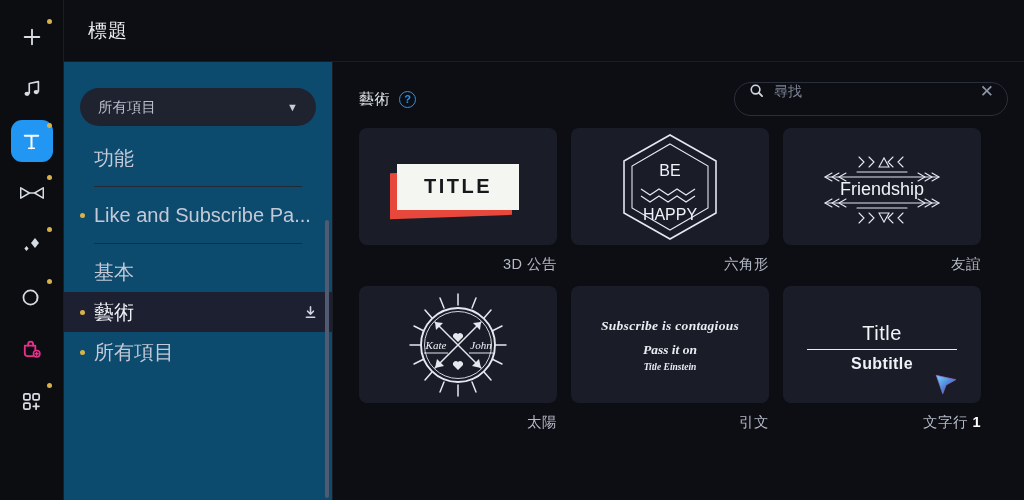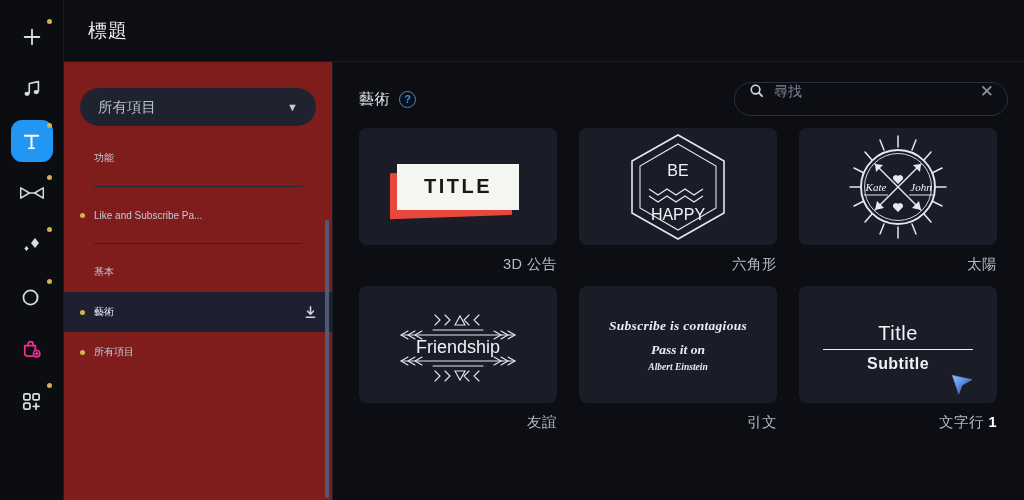--- a/index.html
+++ b/index.html
@@ -74,21 +74,21 @@
   .body {
     flex: 1;
     display: flex;
     min-height: 0;
   }
 
   
   .catpanel {
     width: 269px;
     flex: 0 0 269px;
-    background: #7f1d1d;
+    background: #0c4a6e;
     border-right: 1px solid #1b1d25;
     position: relative;
     padding-top: 26px;
   }
 
   .dropdown {
     margin: 0 16px 0 16px;
     height: 38px;
     background: #1f2330;
     border-radius: 19px;
@@ -117,21 +117,21 @@
   .catrow.selected { background: #1d2030; }
   .catrow .bullet {
     position: absolute;
     left: 16px;
     width: 5px; height: 5px;
     border-radius: 50%;
     background: #d8b14a;
   }
   .catrow .cattext {
     color: #c3c9d6;
-    font-size: 10px;
+    font-size: 20px;
     white-space: nowrap;
     overflow: hidden;
     text-overflow: ellipsis;
   }
   .catrow.selected .cattext { color: #eef1f6; }
   .catrow .dl { margin-left: auto; color: #cdd3df; display: flex; }
   .catdiv {
     height: 1px;
     background: #252936;
     margin: 8px 30px 8px 30px;
@@ -212,21 +212,21 @@
     cursor: pointer;
     line-height: 1;
     padding-left: 6px;
   }
 
   
   .grid {
     margin-top: 14px;
     display: grid;
     grid-template-columns: repeat(3, 198px);
-    gap: 12px 22px;
+    gap: 12px 14px;
   }
   .cell { cursor: pointer; }
   .thumb {
     width: 198px;
     height: 117px;
     background: #1a1d28;
     border-radius: 8px;
     display: flex;
     align-items: center;
     justify-content: center;
@@ -474,20 +474,45 @@
               <svg width="102" height="110" viewBox="0 0 102 110">
                 <polygon points="51,3 97,29 97,81 51,107 5,81 5,29" fill="none" stroke="#e4e8ef" stroke-width="1.6"></polygon>
                 <polygon points="51,12 89,34 89,76 51,98 13,76 13,34" fill="none" stroke="#e4e8ef" stroke-width="1.1"></polygon>
                 <text x="51" y="44" text-anchor="middle" fill="#f0f3f8" font-size="16" font-family="Liberation Sans, sans-serif">BE</text>
                 <path d="M22 57 l9 6 9-6 9 6 9-6 9 6 9-6" fill="none" stroke="#e4e8ef" stroke-width="1.3" stroke-linejoin="round"></path>
                 <path d="M22 64 l9 6 9-6 9 6 9-6 9 6 9-6" fill="none" stroke="#e4e8ef" stroke-width="1.3" stroke-linejoin="round"></path>
                 <text x="51" y="88" text-anchor="middle" fill="#f0f3f8" font-size="16" font-family="Liberation Sans, sans-serif">HAPPY</text>
               </svg>
             </div>
             <div class="cell-label">六角形</div>
+          </div>
+
+          <div class="cell">
+            <div class="thumb">
+              <svg width="122" height="74" viewBox="0 0 122 74">
+                <g fill="none" stroke="#e4e8ef" stroke-width="1.1" stroke-linecap="round">
+                  <path d="M38 7 l5 5 -5 5 M48 7 l5 5 -5 5"></path>
+                  <path d="M72 7 l-5 5 5 5 M82 7 l-5 5 5 5"></path>
+                  <path d="M58 17 l5 -9 5 9 z"></path>
+                  <path d="M36 22 h50"></path>
+                  <path d="M4 27 h114"></path>
+                  <path d="M4 27 l7 -4 M4 27 l7 4 M11 27 l7 -4 M11 27 l7 4 M18 27 l7 -4 M18 27 l7 4"></path>
+                  <path d="M118 27 l-7 -4 M118 27 l-7 4 M111 27 l-7 -4 M111 27 l-7 4 M104 27 l-7 -4 M104 27 l-7 4"></path>
+                  <path d="M4 53 h114"></path>
+                  <path d="M4 53 l7 -4 M4 53 l7 4 M11 53 l7 -4 M11 53 l7 4 M18 53 l7 -4 M18 53 l7 4"></path>
+                  <path d="M118 53 l-7 -4 M118 53 l-7 4 M111 53 l-7 -4 M111 53 l-7 4 M104 53 l-7 -4 M104 53 l-7 4"></path>
+                  <path d="M36 58 h50"></path>
+                  <path d="M38 63 l5 5 -5 5 M48 63 l5 5 -5 5"></path>
+                  <path d="M72 63 l-5 5 5 5 M82 63 l-5 5 5 5"></path>
+                  <path d="M58 63 l5 9 5 -9 z"></path>
+                </g>
+                <text x="61" y="45" text-anchor="middle" fill="#f0f3f8" font-size="18" font-family="Liberation Sans, sans-serif">Friendship</text>
+              </svg>
+            </div>
+            <div class="cell-label">友誼</div>
           </div>
 
           <div class="cell">
             <div class="thumb">
               <svg width="106" height="106" viewBox="0 0 106 106">
                 <g stroke="#e4e8ef" stroke-width="1.5" stroke-linecap="round" fill="none">
                   <line x1="53" y1="2" x2="53" y2="13"></line>
                   <line x1="71" y1="6" x2="67" y2="16"></line>
                   <line x1="86" y1="18" x2="79" y2="26"></line>
                   <line x1="97" y1="34" x2="87" y2="39"></line>
@@ -520,49 +545,24 @@
                 <line x1="19" y1="61" x2="43" y2="61" stroke="#e4e8ef" stroke-width="1.1"></line>
                 <text x="76" y="57" text-anchor="middle" fill="#f0f3f8" font-size="11" font-style="italic" font-family="Liberation Serif, serif">John</text>
                 <line x1="64" y1="61" x2="88" y2="61" stroke="#e4e8ef" stroke-width="1.1"></line>
               </svg>
             </div>
             <div class="cell-label">太陽</div>
           </div>
 
           <div class="cell">
             <div class="thumb">
-              <svg width="122" height="74" viewBox="0 0 122 74">
-                <g fill="none" stroke="#e4e8ef" stroke-width="1.1" stroke-linecap="round">
-                  <path d="M38 7 l5 5 -5 5 M48 7 l5 5 -5 5"></path>
-                  <path d="M72 7 l-5 5 5 5 M82 7 l-5 5 5 5"></path>
-                  <path d="M58 17 l5 -9 5 9 z"></path>
-                  <path d="M36 22 h50"></path>
-                  <path d="M4 27 h114"></path>
-                  <path d="M4 27 l7 -4 M4 27 l7 4 M11 27 l7 -4 M11 27 l7 4 M18 27 l7 -4 M18 27 l7 4"></path>
-                  <path d="M118 27 l-7 -4 M118 27 l-7 4 M111 27 l-7 -4 M111 27 l-7 4 M104 27 l-7 -4 M104 27 l-7 4"></path>
-                  <path d="M4 53 h114"></path>
-                  <path d="M4 53 l7 -4 M4 53 l7 4 M11 53 l7 -4 M11 53 l7 4 M18 53 l7 -4 M18 53 l7 4"></path>
-                  <path d="M118 53 l-7 -4 M118 53 l-7 4 M111 53 l-7 -4 M111 53 l-7 4 M104 53 l-7 -4 M104 53 l-7 4"></path>
-                  <path d="M36 58 h50"></path>
-                  <path d="M38 63 l5 5 -5 5 M48 63 l5 5 -5 5"></path>
-                  <path d="M72 63 l-5 5 5 5 M82 63 l-5 5 5 5"></path>
-                  <path d="M58 63 l5 9 5 -9 z"></path>
-                </g>
-                <text x="61" y="45" text-anchor="middle" fill="#f0f3f8" font-size="18" font-family="Liberation Sans, sans-serif">Friendship</text>
-              </svg>
-            </div>
-            <div class="cell-label">友誼</div>
-          </div>
-
-          <div class="cell">
-            <div class="thumb">
               <div class="quote">
                 <span class="q1">Subscribe is contagious</span>
                 <span class="q2">Pass it on</span>
-                <span class="q3">Albert Einstein</span>
+                <span class="q3">Title Einstein</span>
               </div>
             </div>
             <div class="cell-label">引文</div>
           </div>
 
           <div class="cell">
             <div class="thumb">
               <div class="ts">
                 <div class="tt">Title</div>
                 <div class="rule"></div>

